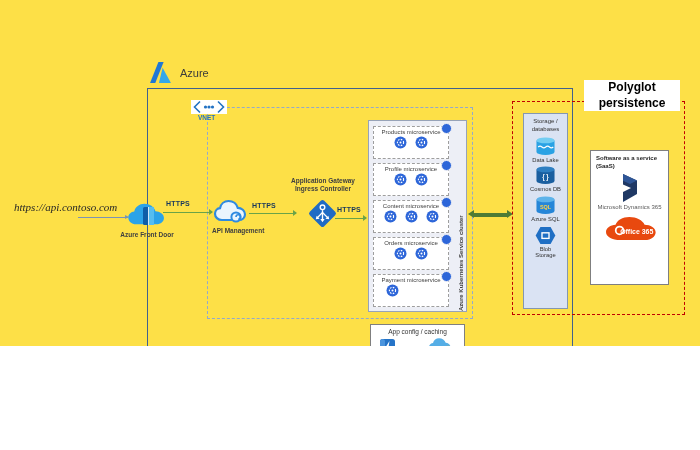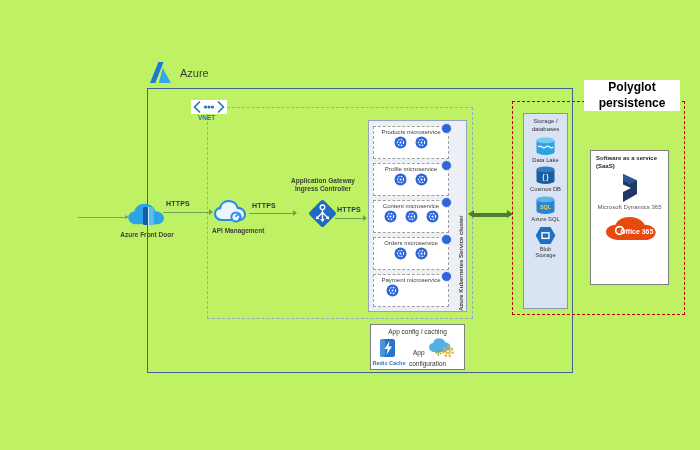--- a/index.html
+++ b/index.html
@@ -1,16 +1,16 @@
 <!DOCTYPE html>
 <html><head>
 <meta charset="utf-8">
 <style>
   html,body{margin:0;padding:0;background:#ffffff;}
-  #canvas{position:relative;width:700px;height:450px;background:#bef264;overflow:hidden;
+  #canvas{position:relative;width:700px;height:346px;background:#fde047;overflow:hidden;
           font-family:"Liberation Sans", sans-serif;color:#3b3b3b;}
   .abs{position:absolute;}
   .lbl{position:absolute;line-height:1.2;}
   .node-lbl{font-size:6.5px;font-weight:600;color:#404040;text-align:center;line-height:1.25;}
   .https{font-size:7px;font-weight:700;color:#16365c;letter-spacing:.2px;}
   
   #outer-box{left:147px;top:88px;width:424px;height:283px;border:1.6px solid #41618e;}
   #vnet-box{left:207px;top:107px;width:264px;height:210px;border:1px dashed #93a9cc;}
   #aks-box{left:368px;top:120px;width:97px;height:190px;background:#edeff6;border:1px solid #97a3b8;}
   #red-box{left:512px;top:101px;width:171px;height:212px;border:1.2px dashed #c00000;}
@@ -75,20 +75,21 @@
   <div class="abs" id="vnet-box"></div>
   <svg class="abs" id="vnet-icon" style="left:191px;top:100px;" width="32" height="14" viewBox="0 0 32 14">
     <path d="M7,1.5 L1.5,7 L7,12.5" fill="none" stroke="#2272c3" stroke-width="1.6"></path>
     <path d="M25,1.5 L30.5,7 L25,12.5" fill="none" stroke="#2272c3" stroke-width="1.6"></path>
     <circle cx="12.5" cy="7" r="1.6" fill="#2272c3"></circle>
     <circle cx="16" cy="7" r="1.6" fill="#2272c3"></circle>
     <circle cx="19.5" cy="7" r="1.6" fill="#2272c3"></circle>
   </svg>
   <div class="lbl" id="vnet-lbl" style="left:198px;top:114px;">VNET</div>
 
+  <div class="lbl" id="url-lbl" style="left:14px;top:201px;">https://api.contoso.com</div>
   <div class="grayrow" style="left:78px;top:217px;width:50px;"></div>
 
   <svg class="abs" style="left:126px;top:198px;z-index:3;" width="40" height="31" viewBox="0 0 40 31">
     <path d="M9,25 C4.5,25 2,21.8 2,18.5 C2,15.5 4.3,13 7.2,12.8 C8,8.5 11.7,5.5 16,5.5 C20.7,5.5 24.5,8.4 25.6,12.6 C29.5,12.6 33,15.5 33,19 C33,22.5 30.2,25 26.5,25 Z" transform="scale(1.15,1.05)" fill="#2ba3e8"></path>
     <rect x="17" y="9" width="11" height="18" rx="1.5" fill="#0f5ea8"></rect>
     <rect x="22.5" y="9" width="5.5" height="18" fill="#55bdf0"></rect>
     <line x1="22.5" y1="9" x2="22.5" y2="27" stroke="#fff" stroke-width="0.8"></line>
   </svg>
   <div class="lbl node-lbl" style="left:117px;top:231px;width:60px;">Azure Front Door</div>
 

